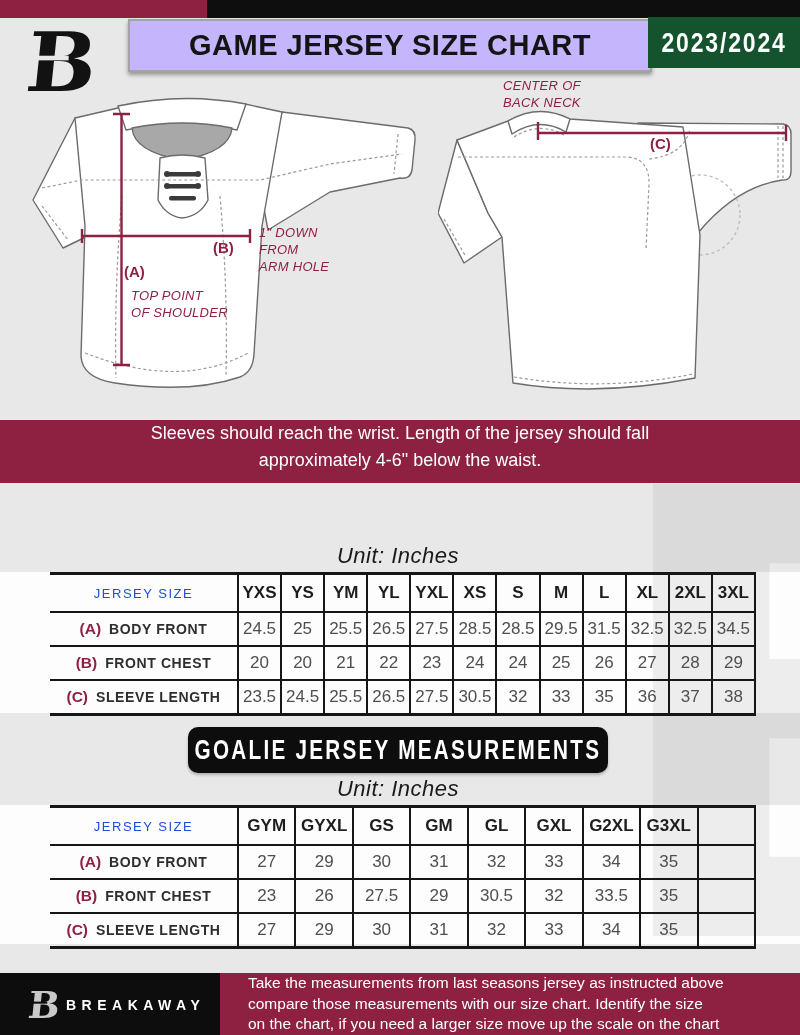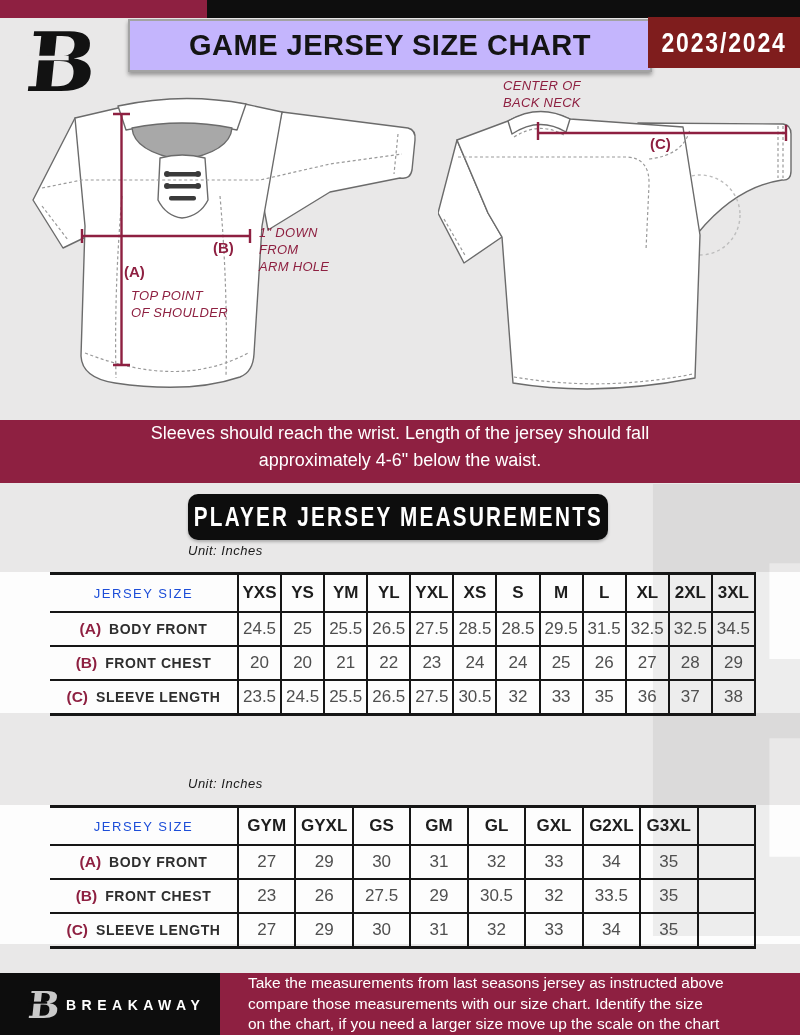--- a/index.html
+++ b/index.html
@@ -6,42 +6,42 @@
   .page{position:relative;width:800px;height:1035px;overflow:hidden;
         background:#e9e8e8;font-family:"Liberation Sans",sans-serif;}
   .abs{position:absolute;}
   
   .strip-maroon{left:0;top:0;width:207px;height:18px;background:#8e2041;z-index:2;}
   .strip-black{left:207px;top:0;width:593px;height:18px;background:#0e0e0e;z-index:2;}
   .title-box{left:128px;top:19px;width:520px;height:49px;background:#c4b5fd;
              border:2px solid #a3a3a3;box-shadow:0 3px 4px rgba(0,0,0,.35);z-index:3;
              display:flex;align-items:center;justify-content:center;}
   .title-box span{font-weight:bold;font-size:29px;color:#141414;letter-spacing:.5px;}
-  .season-box{left:648px;top:17px;width:152px;height:51px;background:#7f1d1d;z-index:3;
+  .season-box{left:648px;top:17px;width:152px;height:51px;background:#14532d;z-index:3;
               display:flex;align-items:center;justify-content:center;}
   .season-box span{display:inline-block;color:#fff;font-weight:bold;font-size:25px;
                    letter-spacing:2px;transform:scale(.92,1.12);}
   .logo-main{left:26px;top:20px;z-index:3;}
   .logo-foot{left:28px;top:8px;}
   
   .jersey-svg{z-index:2;}
   .measure-svg{left:0;top:70px;z-index:3;pointer-events:none;}
   .anno{color:#8e2041;font-style:italic;font-size:13px;line-height:17px;
         letter-spacing:.3px;white-space:pre-line;z-index:4;}
   .anno-key{color:#8e2041;font-weight:bold;font-style:normal;font-size:15px;z-index:4;}
   
   .banner{left:0;top:420px;width:800px;height:63px;background:#8e2041;z-index:2;
           display:flex;justify-content:center;}
   .banner div{color:#fff;font-size:18px;line-height:27px;text-align:center;white-space:pre-line;}
   
   .pill{left:188px;width:420px;height:46px;background:#0d0d0d;border-radius:10px;z-index:2;
         display:flex;align-items:center;justify-content:center;box-shadow:0 2px 3px rgba(0,0,0,.25);}
   .pill span{display:inline-block;color:#fff;font-weight:bold;font-size:23px;
              letter-spacing:2.5px;transform:scale(.9,1.18);white-space:nowrap;}
-  .unit{left:188px;width:420px;text-align:left;font-style:italic;font-size:13px;
+  .unit{left:188px;width:420px;text-align:center;font-style:italic;font-size:22px;
         color:#1a1a1a;letter-spacing:.5px;z-index:2;}
   
   .stripe{left:0;width:800px;background:#fdfdfd;z-index:0;}
   .watermark{left:596px;top:468px;font-family:"DejaVu Sans",sans-serif;font-weight:bold;
              font-size:620px;line-height:.82;color:rgba(120,120,120,.12);z-index:1;pointer-events:none;}
   
   .size-table{position:absolute;left:50px;width:705px;border-collapse:collapse;
               table-layout:fixed;z-index:2;}
   .size-table th,.size-table td{border:2px solid #161616;padding:0;text-align:center;
               vertical-align:middle;background:transparent;}
@@ -150,23 +150,20 @@
 ARM HOLE</div>
   <div class="abs anno-key" style="left:650px;top:135px;">(C)</div>
   <div class="abs anno" style="left:503px;top:77px;">CENTER OF
 BACK NECK</div>
 
   <div class="abs banner">
     <div>Sleeves should reach the wrist. Length of the jersey should fall
 approximately 4-6" below the waist.</div>
   </div>
 
-  <div class="abs pill" style="top:494px;">
-    <span>PLAYER JERSEY MEASUREMENTS</span>
-  </div>
   <div class="abs unit" style="top:543px;">Unit: Inches</div>
   <table class="size-table" style="top:572px;">
       <colgroup>
         <col style="width: 188px;">
         <col style="width: 43.0833px;">
         <col style="width: 43.0833px;">
         <col style="width: 43.0833px;">
         <col style="width: 43.0833px;">
         <col style="width: 43.0833px;">
         <col style="width: 43.0833px;">
@@ -236,20 +233,23 @@
           <td class="val">32</td>
           <td class="val">33</td>
           <td class="val">35</td>
           <td class="val">36</td>
           <td class="val">37</td>
           <td class="val">38</td>
         </tr>
       </tbody>
     </table>
 
+  <div class="abs pill" style="top:727px;">
+    <span>GOALIE JERSEY MEASUREMENTS</span>
+  </div>
   <div class="abs unit" style="top:776px;">Unit: Inches</div>
   <table class="size-table" style="top:805px;">
       <colgroup>
         <col style="width: 188px;">
         <col style="width: 57.4444px;">
         <col style="width: 57.4444px;">
         <col style="width: 57.4444px;">
         <col style="width: 57.4444px;">
         <col style="width: 57.4444px;">
         <col style="width: 57.4444px;">

